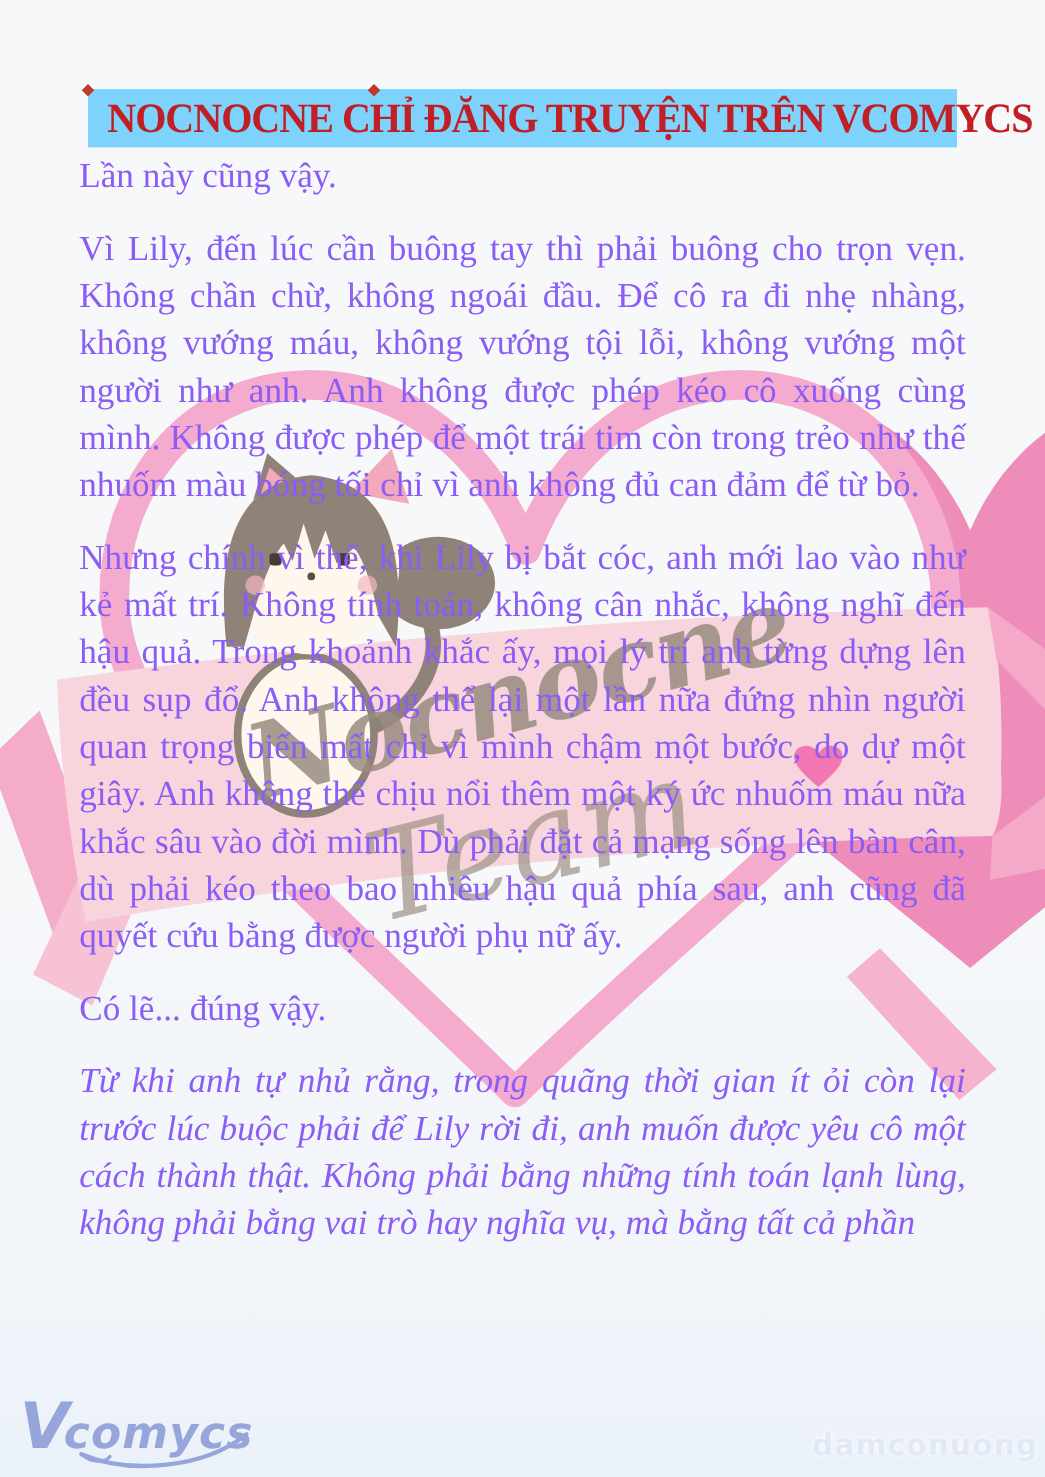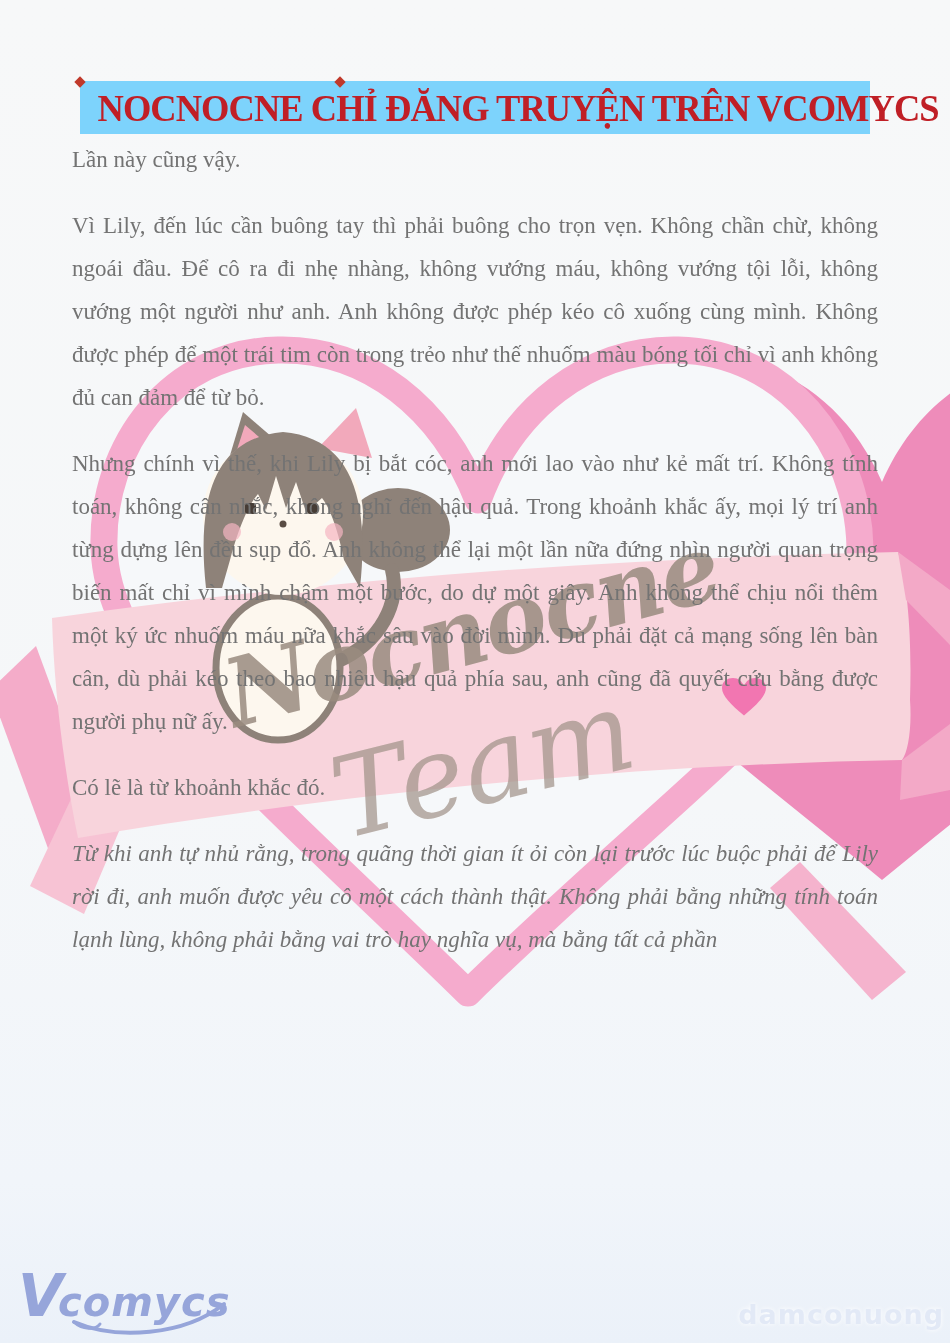--- a/index.html
+++ b/index.html
@@ -20,21 +20,21 @@
     color:#c01f26;white-space:nowrap;transform:scaleX(0.96);letter-spacing:-1px;
   }
   .notice .accent{
     position:absolute;width:8px;height:8px;background:#c0392b;transform:rotate(45deg);
     top:-3px;
   }
   .notice .accent.a1{left:-4px;}
   .notice .accent.a2{left:256px;}
   .text-col{margin:4px 72px 0;}
   .para{
-    margin:0 0 23px;font-size:23px;line-height:43px;color:#737373;
+    margin:0 0 23px;font-size:32px;line-height:43px;color:#8b5cf6;
     text-align:justify;font-weight:500;
   }
   .para:last-child{margin-bottom:0;font-style:italic;}
   .vcomycs-logo{position:absolute;left:16px;top:1256px;width:250px;height:84px;}
   .damconuong{
     position:absolute;right:6px;top:1299px;
     font-family:"DejaVu Sans",sans-serif;font-weight:bold;font-size:27px;
     color:#e2e9f6;letter-spacing:1px;text-shadow:0 0 5px #ffffff;
   }
 </style>
@@ -90,21 +90,21 @@
   <div class="notice">
     <div class="accent a1"></div>
     <div class="accent a2"></div>
     <span class="notice-text">NOCNOCNE CHỈ ĐĂNG TRUYỆN TRÊN VCOMYCS</span>
   </div>
 
   <div class="text-col">
     <p class="para">Lần này cũng vậy.</p>
       <p class="para">Vì Lily, đến lúc cần buông tay thì phải buông cho trọn vẹn. Không chần chừ, không ngoái đầu. Để cô ra đi nhẹ nhàng, không vướng máu, không vướng tội lỗi, không vướng một người như anh. Anh không được phép kéo cô xuống cùng mình. Không được phép để một trái tim còn trong trẻo như thế nhuốm màu bóng tối chỉ vì anh không đủ can đảm để từ bỏ.</p>
       <p class="para">Nhưng chính vì thế, khi Lily bị bắt cóc, anh mới lao vào như kẻ mất trí. Không tính toán, không cân nhắc, không nghĩ đến hậu quả. Trong khoảnh khắc ấy, mọi lý trí anh từng dựng lên đều sụp đổ. Anh không thể lại một lần nữa đứng nhìn người quan trọng biến mất chỉ vì mình chậm một bước, do dự một giây. Anh không thể chịu nổi thêm một ký ức nhuốm máu nữa khắc sâu vào đời mình. Dù phải đặt cả mạng sống lên bàn cân, dù phải kéo theo bao nhiêu hậu quả phía sau, anh cũng đã quyết cứu bằng được người phụ nữ ấy.</p>
-      <p class="para">Có lẽ là từ khoảnh khắc đó.</p>
+      <p class="para">Có lẽ... đúng vậy.</p>
       <p class="para">Từ khi anh tự nhủ rằng, trong quãng thời gian ít ỏi còn lại trước lúc buộc phải để Lily rời đi, anh muốn được yêu cô một cách thành thật. Không phải bằng những tính toán lạnh lùng, không phải bằng vai trò hay nghĩa vụ, mà bằng tất cả phần</p>
   </div>
 
   <svg class="vcomycs-logo" viewBox="0 0 250 84" xmlns="http://www.w3.org/2000/svg">
     <text x="2" y="60" font-family="'DejaVu Sans',sans-serif" font-weight="bold" font-style="italic" font-size="58" fill="#96a5da">V</text>
     <text x="42" y="60" font-family="'DejaVu Sans',sans-serif" font-weight="bold" font-style="italic" font-size="40" letter-spacing="1" fill="#96a5da">comycs</text>
     <path d="M 58 66 C 100 84 168 80 208 48" stroke="#96a5da" stroke-width="4" fill="none" stroke-linecap="round"></path>
     <path d="M 58 66 C 66 74 80 74 84 68" stroke="#96a5da" stroke-width="3" fill="none" stroke-linecap="round"></path>
   </svg>
 

